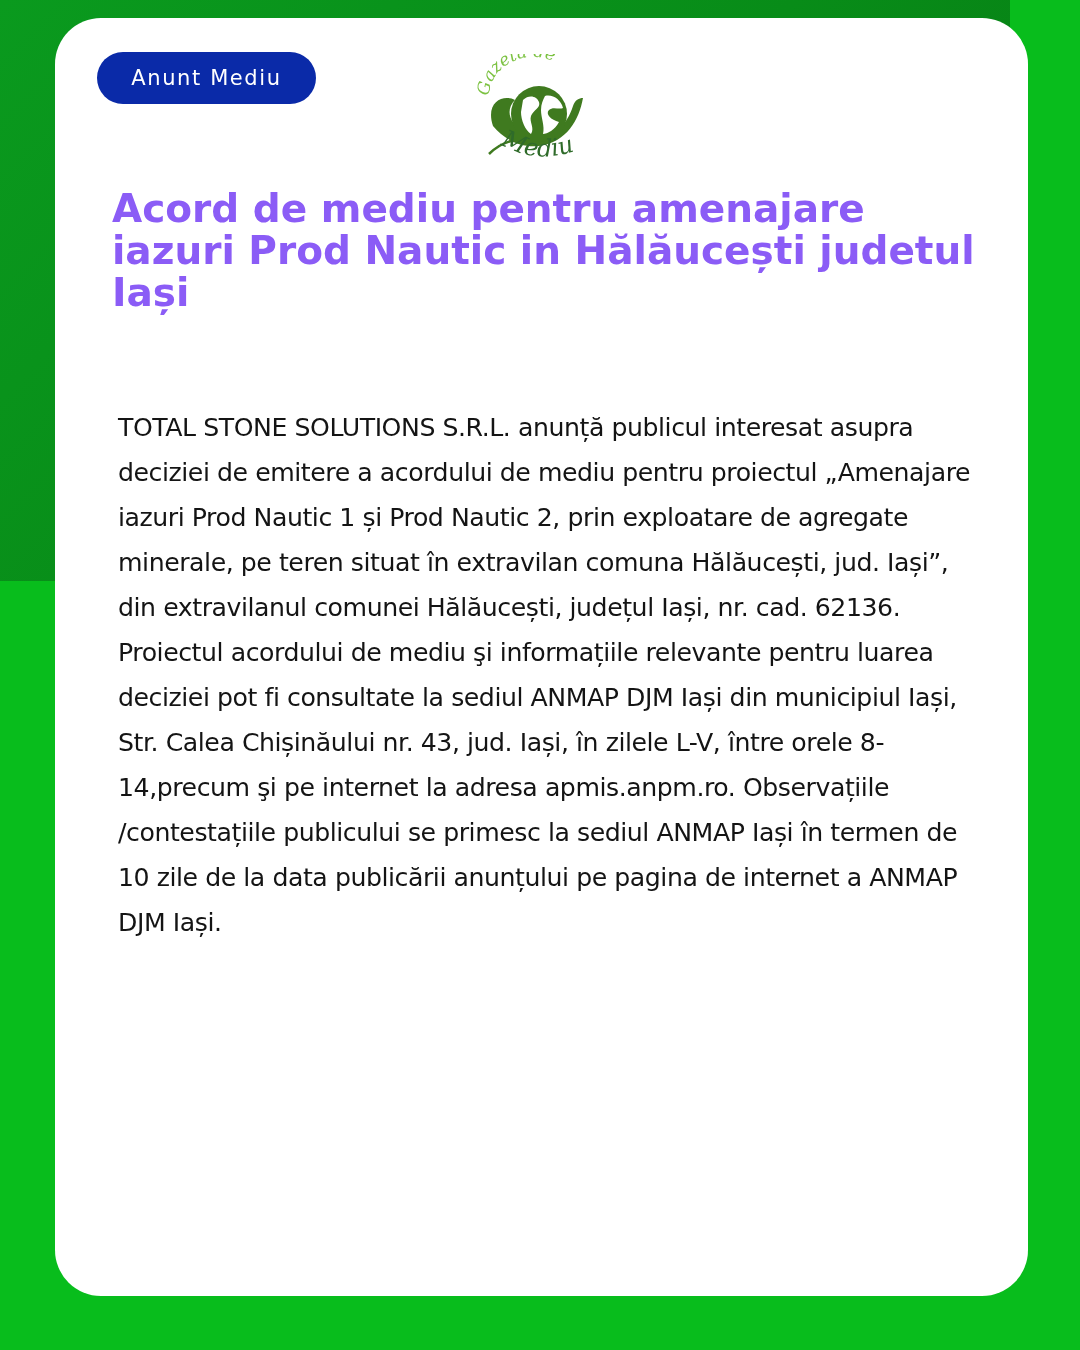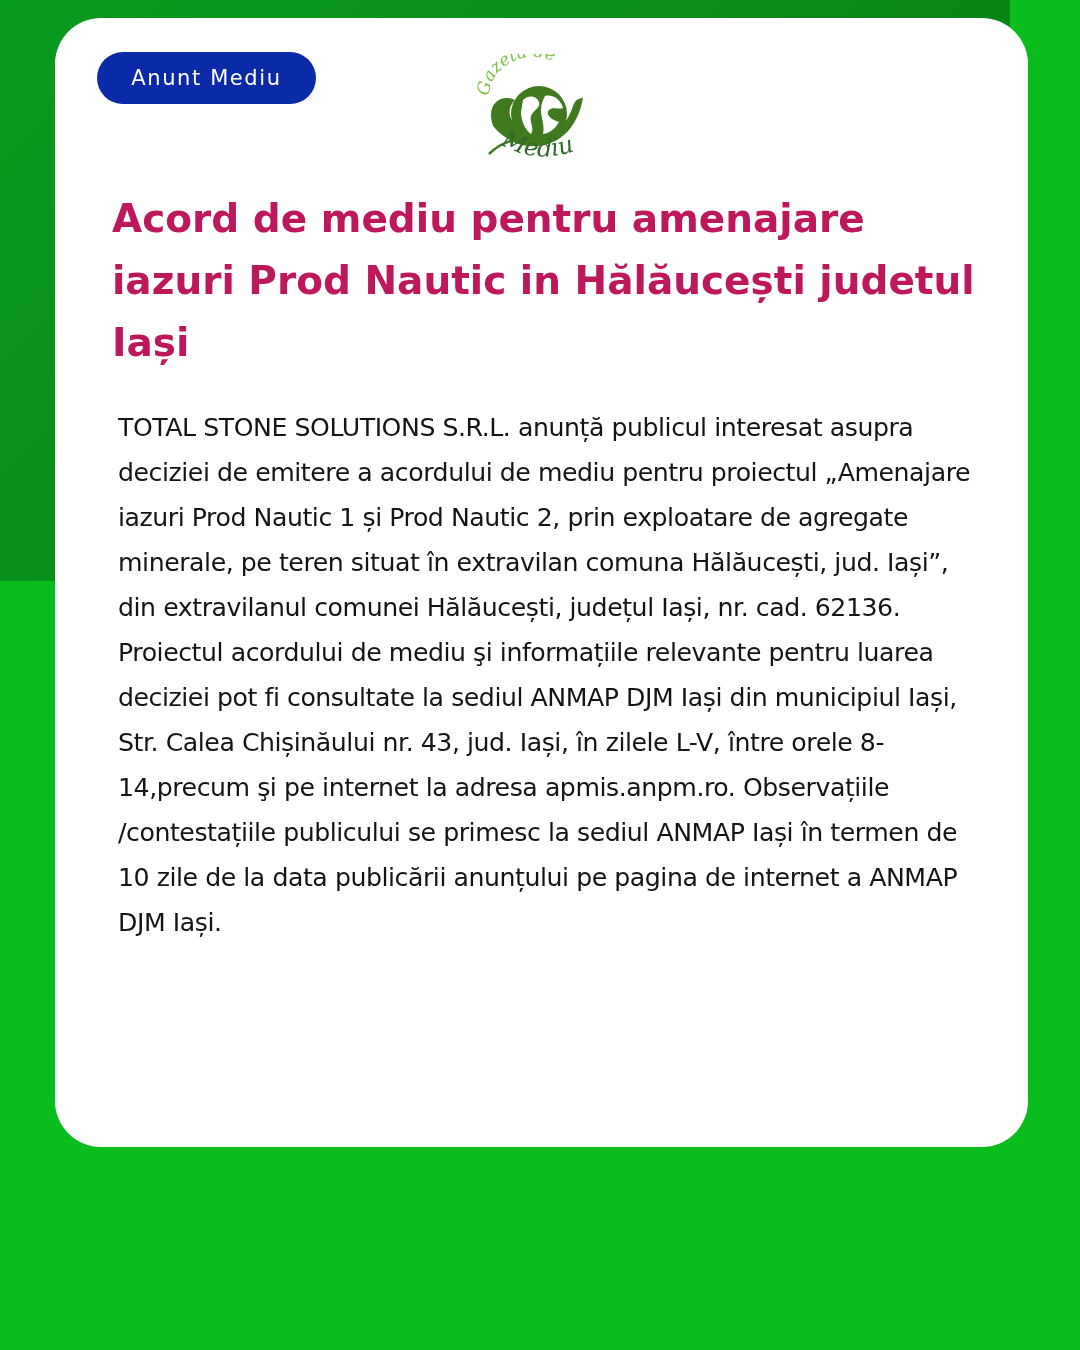--- a/index.html
+++ b/index.html
@@ -6,37 +6,37 @@
     body {
       width: 1080px; height: 1350px; position: relative; overflow: hidden;
       background: #08bd1c;
       font-family: "Liberation Sans", sans-serif;
     }
     .dark-block {
       position: absolute; left: 0; top: 0; width: 1010px; height: 581px;
       background: linear-gradient(135deg, #0a9a1e 0%, #088c18 50%, #067812 100%);
     }
     .card {
-      position: absolute; left: 55px; top: 18px; width: 973px; height: 1129px;
+      position: absolute; left: 55px; top: 18px; width: 973px; height: 1278px;
       background: #ffffff; border-radius: 46px;
     }
     .pill {
       position: absolute; left: 42px; top: 34px; width: 219px; height: 52px;
       background: #0a2aa8; border-radius: 26px; color: #fff;
       display: flex; align-items: center; justify-content: center;
       font-family: "DejaVu Sans", sans-serif; font-size: 21px; letter-spacing: 1.6px;
       box-sizing: border-box;
     }
     .logo {
       position: absolute; left: 420px; top: 36px; width: 116px; height: 118px;
     }
     .title {
       position: absolute; left: 57px; top: 170px; width: 880px; margin: 0;
       font-family: "DejaVu Sans", sans-serif; font-weight: bold;
-      font-size: 39px; line-height: 62px; color: #be185d;
+      font-size: 39px; line-height: 42px; color: #8b5cf6;
     }
     .body-text {
       position: absolute; left: 57px; top: 381px; width: 875px; margin: 6px;
       font-family: "DejaVu Sans", sans-serif;
       font-size: 25.2px; line-height: 45px; color: #141414;
       letter-spacing: -0.45px;
     }
   </style>
 </head>
 <body>

